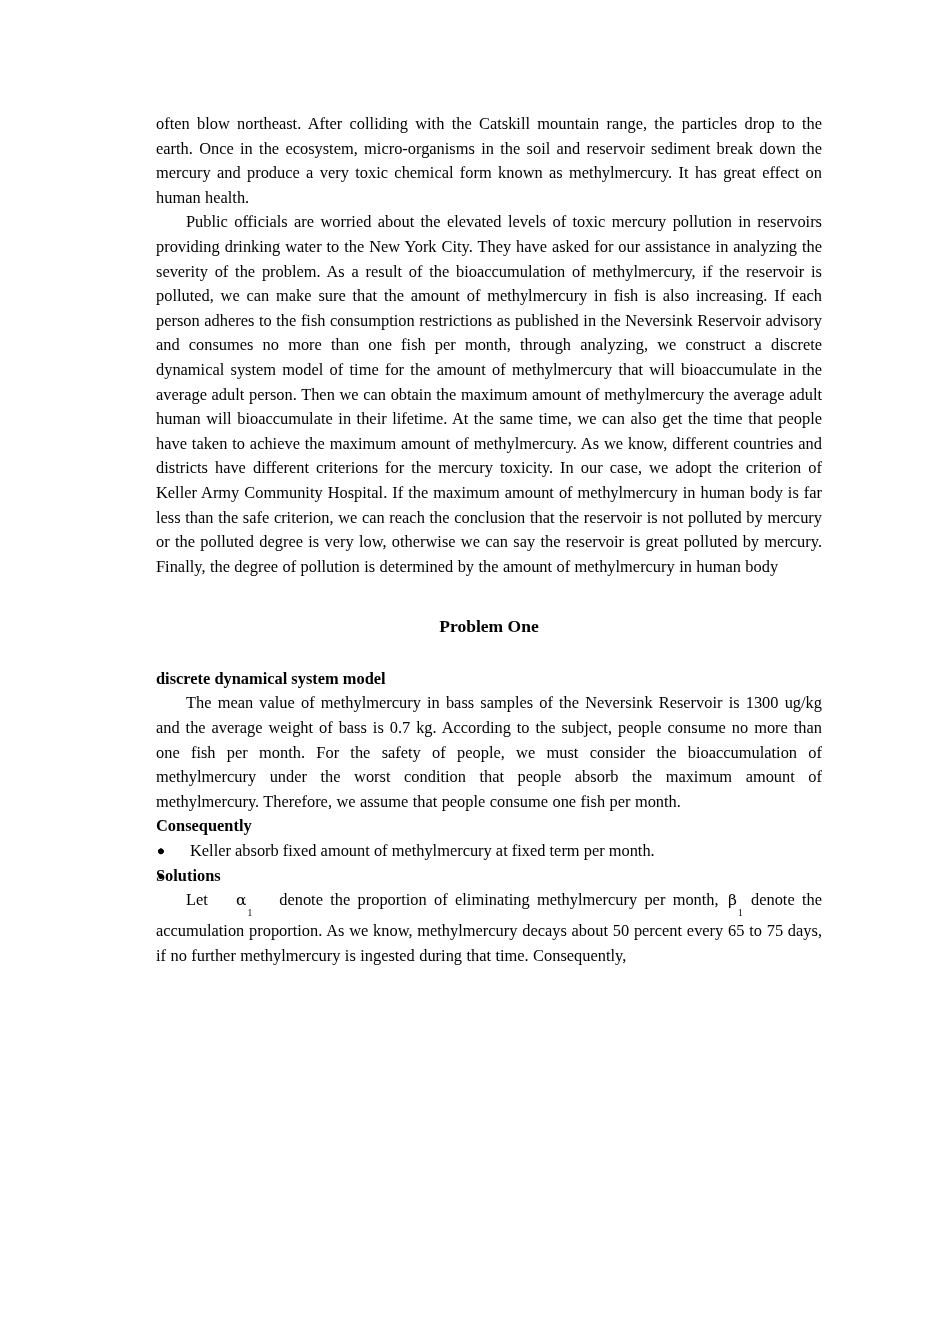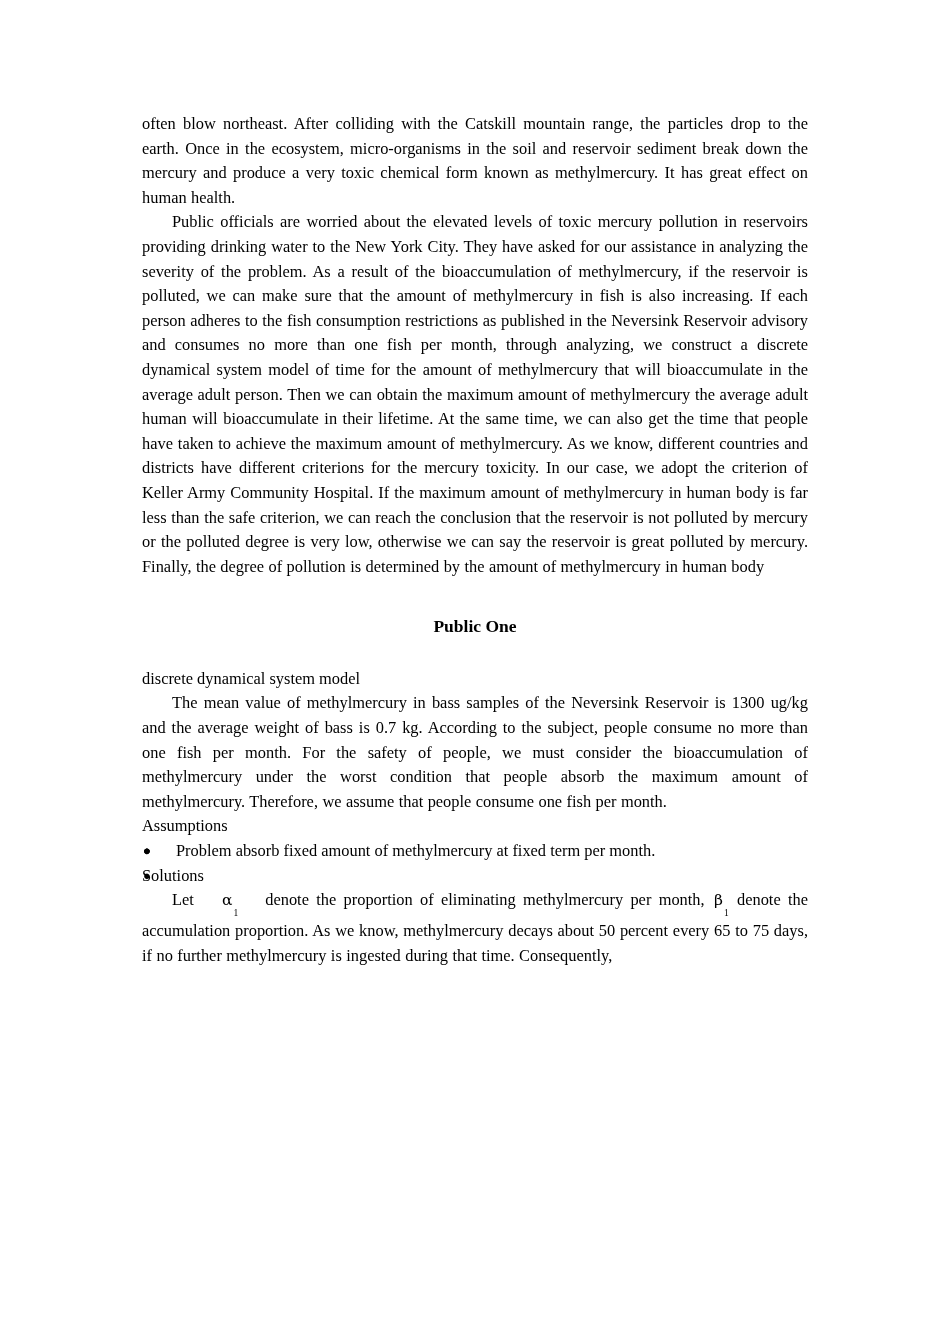--- a/index.html
+++ b/index.html
@@ -14,21 +14,21 @@
   .page {
     position: relative;
     width: 950px;
     height: 1344px;
     background: #ffffff;
     overflow: hidden;
     box-sizing: border-box;
   }
   .content {
     position: absolute;
-    left: 142px;
+    left: 156px;
     top: 112px;
     width: 666px;
   }
   p.body-text {
     margin: 0;
     font-size: 16.4px;
     line-height: 24.6px;
     text-align: justify;
     text-justify: inter-word;
     -webkit-hyphens: none;
@@ -43,21 +43,21 @@
     font-size: 17.5px;
     font-weight: bold;
     text-align: center;
     line-height: 24.6px;
   }
   .spacer-before-title { height: 35px; }
   .spacer-after-title  { height: 28px; }
   h2.sub-head {
     margin: 0;
     font-size: 16.4px;
-    font-weight: normal;
+    font-weight: bold;
     line-height: 24.6px;
     text-align: left;
   }
   ul.assumption-list {
     margin: 0;
     padding: 0;
     list-style: none;
   }
   ul.assumption-list li {
     position: relative;
@@ -96,40 +96,40 @@
 
 <div class="page">
   <div class="content">
 
     <p class="body-text">often blow northeast. After colliding with the Catskill mountain range, the particles drop to the earth. Once in the ecosystem, micro-organisms in the soil and reservoir sediment break down the mercury and produce a very toxic chemical form known as methylmercury. It has great effect on human health.</p>
 
     <p class="body-text indented">Public officials are worried about the elevated levels of toxic mercury pollution in reservoirs providing drinking water to the New York City. They have asked for our assistance in analyzing the severity of the problem. As a result of the bioaccumulation of methylmercury, if the reservoir is polluted, we can make sure that the amount of methylmercury in fish is also increasing. If each person adheres to the fish consumption restrictions as published in the Neversink Reservoir advisory and consumes no more than one fish per month, through analyzing, we construct a discrete dynamical system model of time for the amount of methylmercury that will bioaccumulate in the average adult person. Then we can obtain the maximum amount of methylmercury the average adult human will bioaccumulate in their lifetime. At the same time, we can also get the time that people have taken to achieve the maximum amount of methylmercury. As we know, different countries and districts have different criterions for the mercury toxicity. In our case, we adopt the criterion of Keller Army Community Hospital. If the maximum amount of methylmercury in human body is far less than the safe criterion, we can reach the conclusion that the reservoir is not polluted by mercury or the polluted degree is very low, otherwise we can say the reservoir is great polluted by mercury. Finally, the degree of pollution is determined by the amount of methylmercury in human body</p>
 
     <div class="spacer-before-title"></div>
 
-    <h1 class="section-title">Public One</h1>
+    <h1 class="section-title">Problem One</h1>
 
     <div class="spacer-after-title"></div>
 
     <h2 class="sub-head">discrete dynamical system model</h2>
 
     <p class="body-text indented">The mean value of methylmercury in bass samples of the Neversink Reservoir is 1300 ug/kg and the average weight of bass is 0.7 kg. According to the subject, people consume no more than one fish per month. For the safety of people, we must consider the bioaccumulation of methylmercury under the worst condition that people absorb the maximum amount of methylmercury. Therefore, we assume that people consume one fish per month.</p>
 
-    <h2 class="sub-head">Assumptions</h2>
+    <h2 class="sub-head">Consequently</h2>
 
     <ul class="assumption-list">
       <li>
         <span class="bullet-glyph">●</span>
       </li>
       <li>
         <span class="bullet-glyph">●</span>
       </li>
       <li>
         <span class="bullet-glyph">●</span>
-        <span>Problem absorb fixed amount of methylmercury at fixed term per month.</span>
+        <span>Keller absorb fixed amount of methylmercury at fixed term per month.</span>
       </li>
       <li>
         <span class="bullet-glyph">●</span>
       </li>
     </ul>
 
     <h2 class="sub-head">Solutions</h2>
 
     <p class="body-text indented">
       <span>Let</span><span class="nbsp-gap">&nbsp;&nbsp;</span><span class="greek-var"><span>α</span><sub>1</sub></span><span class="nbsp-gap">&nbsp;&nbsp;</span><span>denote the proportion of eliminating methylmercury per month,</span>&nbsp;<span class="greek-var"><span>β</span><sub>1</sub></span>&nbsp;<span>denote the accumulation proportion. As we know, methylmercury decays about 50 percent every 65 to 75 days, if no further methylmercury is ingested during that time. Consequently,</span>

